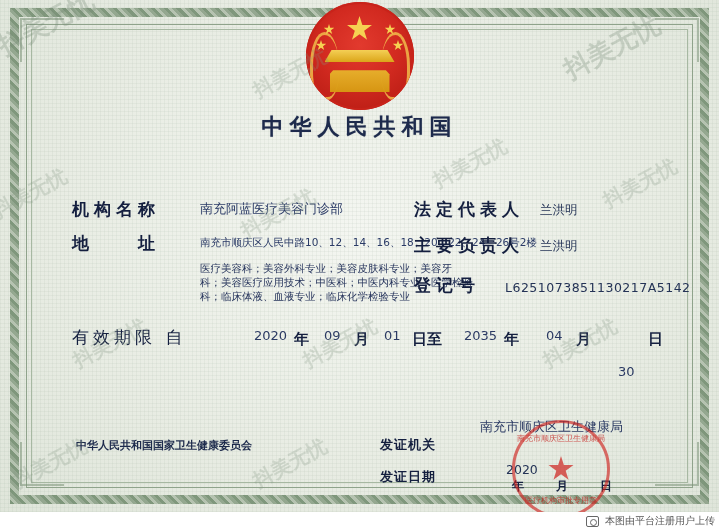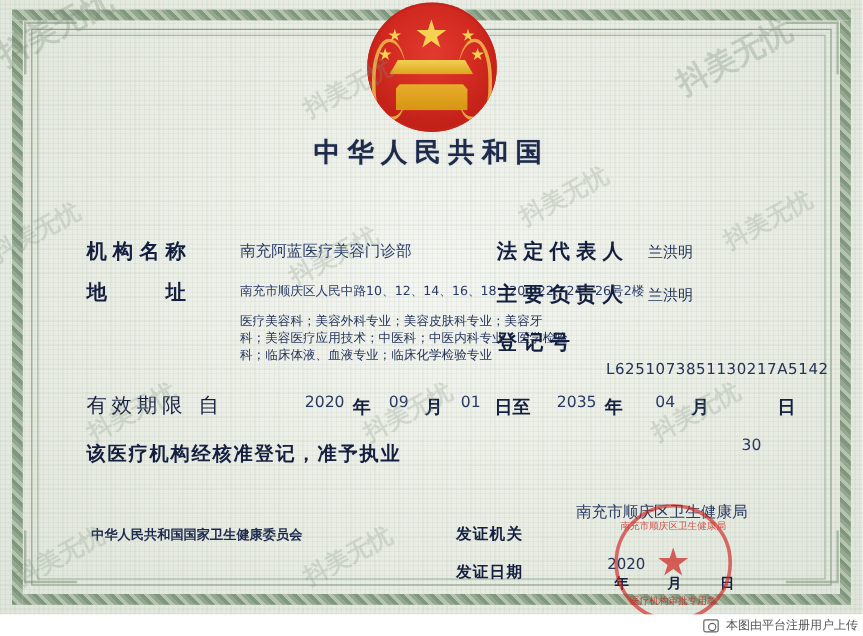--- a/index.html
+++ b/index.html
@@ -359,39 +359,38 @@
     <div class="field-value value-dept" style="left:200px; top:262px;">医疗美容科；美容外科专业；美容皮肤科专业；美容牙</div>
     <div class="field-value value-dept" style="left:200px; top:276px;">科；美容医疗应用技术；中医科；中医内科专业；医学检验</div>
     <div class="field-value value-dept" style="left:200px; top:290px;">科；临床体液、血液专业；临床化学检验专业</div>
 
     <div class="field-label" style="left:414px; top:234px;">主要负责人</div>
     <div class="field-label" style="left:414px; top:198px;">法定代表人</div>
     <div class="field-label" style="left:414px; top:274px;">登记号</div>
 
     <div class="field-value value-sig" style="left:540px; top:202px;">兰洪明</div>
     <div class="field-value value-sig" style="left:540px; top:238px;">兰洪明</div>
-    <div class="field-value value-reg" style="left:505px; top:300px;">L6251073851130217A5142</div>
+    <div class="field-value value-reg" style="left:505px; top:280px;">L6251073851130217A5142</div>
 
     <div class="valid-row">
       <div class="valid-label">有效期限 自</div>
       <div class="valid-num" style="left:182px;">2020</div>
       <div class="valid-tok" style="left:222px;">年</div>
       <div class="valid-num" style="left:252px;">09</div>
       <div class="valid-tok" style="left:282px;">月</div>
       <div class="valid-num" style="left:312px;">01</div>
       <div class="valid-tok" style="left:340px;">日至</div>
       <div class="valid-num" style="left:392px;">2035</div>
       <div class="valid-tok" style="left:432px;">年</div>
       <div class="valid-num" style="left:474px;">04</div>
       <div class="valid-tok" style="left:504px;">月</div>
       <div class="valid-num" style="left:546px;margin-top:36px;">30</div>
       <div class="valid-tok" style="left:576px;">日</div>
     </div>
 
-    <div class="statement">该医疗机构经核准登记，准予执业</div>
 
     <div class="footer-org">中华人民共和国国家卫生健康委员会</div>
     <div class="issuer-label">发证机关</div>
     <div class="issuer-name">南充市顺庆区卫生健康局</div>
     <div class="issuedate-label">发证日期</div>
     <div class="date-year">2020</div>
     <div class="date-tok" style="left:512px;">年</div>
     <div class="date-tok" style="left:556px;">月</div>
     <div class="date-tok" style="left:600px;">日</div>
 

